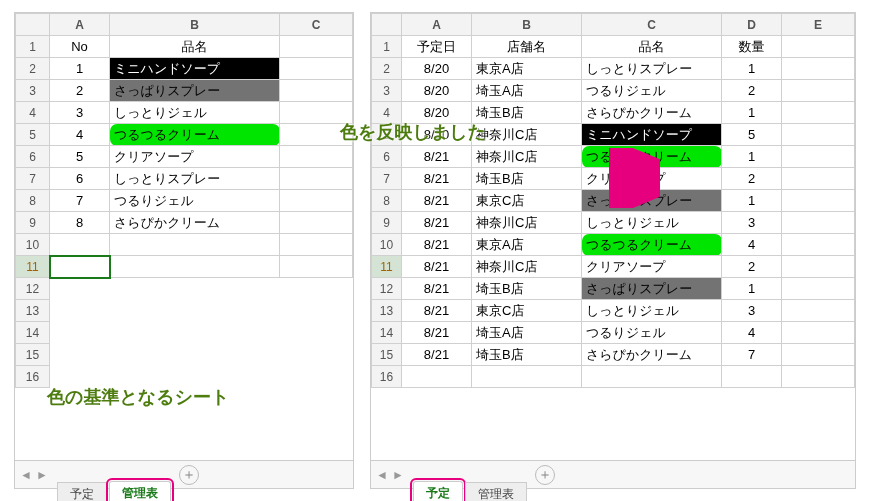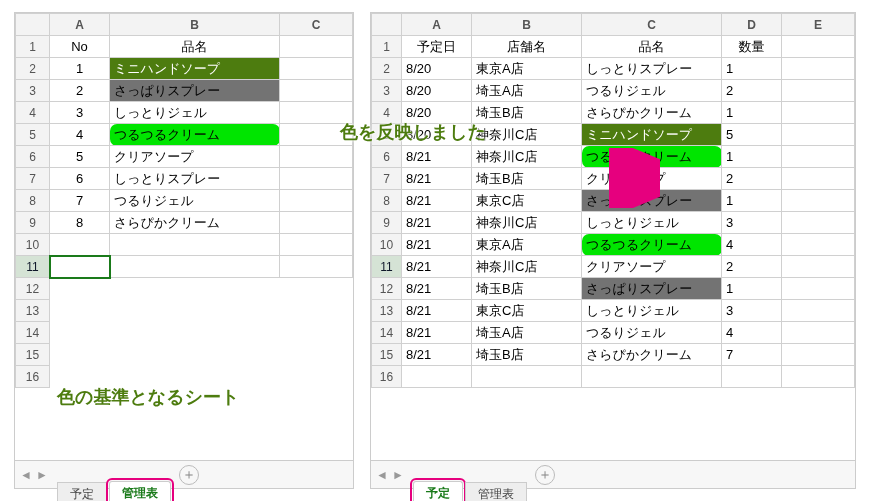--- a/index.html
+++ b/index.html
@@ -47,29 +47,29 @@
   }
   .sheet .colhead {
     background: #f3f3f3;
     text-align: center;
     color: #555;
     font-size: 12px;
     height: 20px;
   }
   .sheet .corner { background: #f3f3f3; width: 34px; }
   .hd { font-weight: normal; text-align: center; background: #fff; }
-  .num { text-align: left; margin-top: 16px; }
+  .num { text-align: center; margin-top: 16px; }
   .ctr { text-align: center; }
 
-  .fill-purple { background: #4d7c0f; color: #fff; }
+  .fill-purple { background: #000000; color: #fff; }
   .fill-yellow { background: #737373; }
   .fill-green  { background: #00e500; border-radius: 7px; }
 
   
-  .rownum.sel, .colhead.sel { background: #d5e3d5; color: #0f172a; }
+  .rownum.sel, .colhead.sel { background: #d5e3d5; color: #a16207; }
   .cell-sel { outline: 2px solid #1a7a1a; outline-offset: -1px; }
 
   
   .tabbar {
     height: 28px;
     border-top: 1px solid #ccc;
     background: #f7f7f7;
     display: flex;
     align-items: center;
     padding: 0 4px;
@@ -228,21 +228,21 @@
       <tr>
             <td class="rownum">15</td>
             <td colspan="3" style="border:none"></td>
           </tr>
       <tr>
             <td class="rownum">16</td>
             <td colspan="3" style="border:none"></td>
           </tr>
     </tbody>
       </table>
-    <div class="anno" style="left:42px; top:372px;">色の基準となるシート</div>
+    <div class="anno" style="left:32px; top:372px;">色の基準となるシート</div>
   </div>
   <div class="tabbar">
     <div class="nav-arrows">
       <span class="nav-arrow">◄</span>
       <span class="nav-arrow">►</span>
     </div>
     <div class="sheet-tab">予定</div>
     <div class="sheet-tab active hl">管理表</div>
     <div class="add-sheet">＋</div>
   </div>

